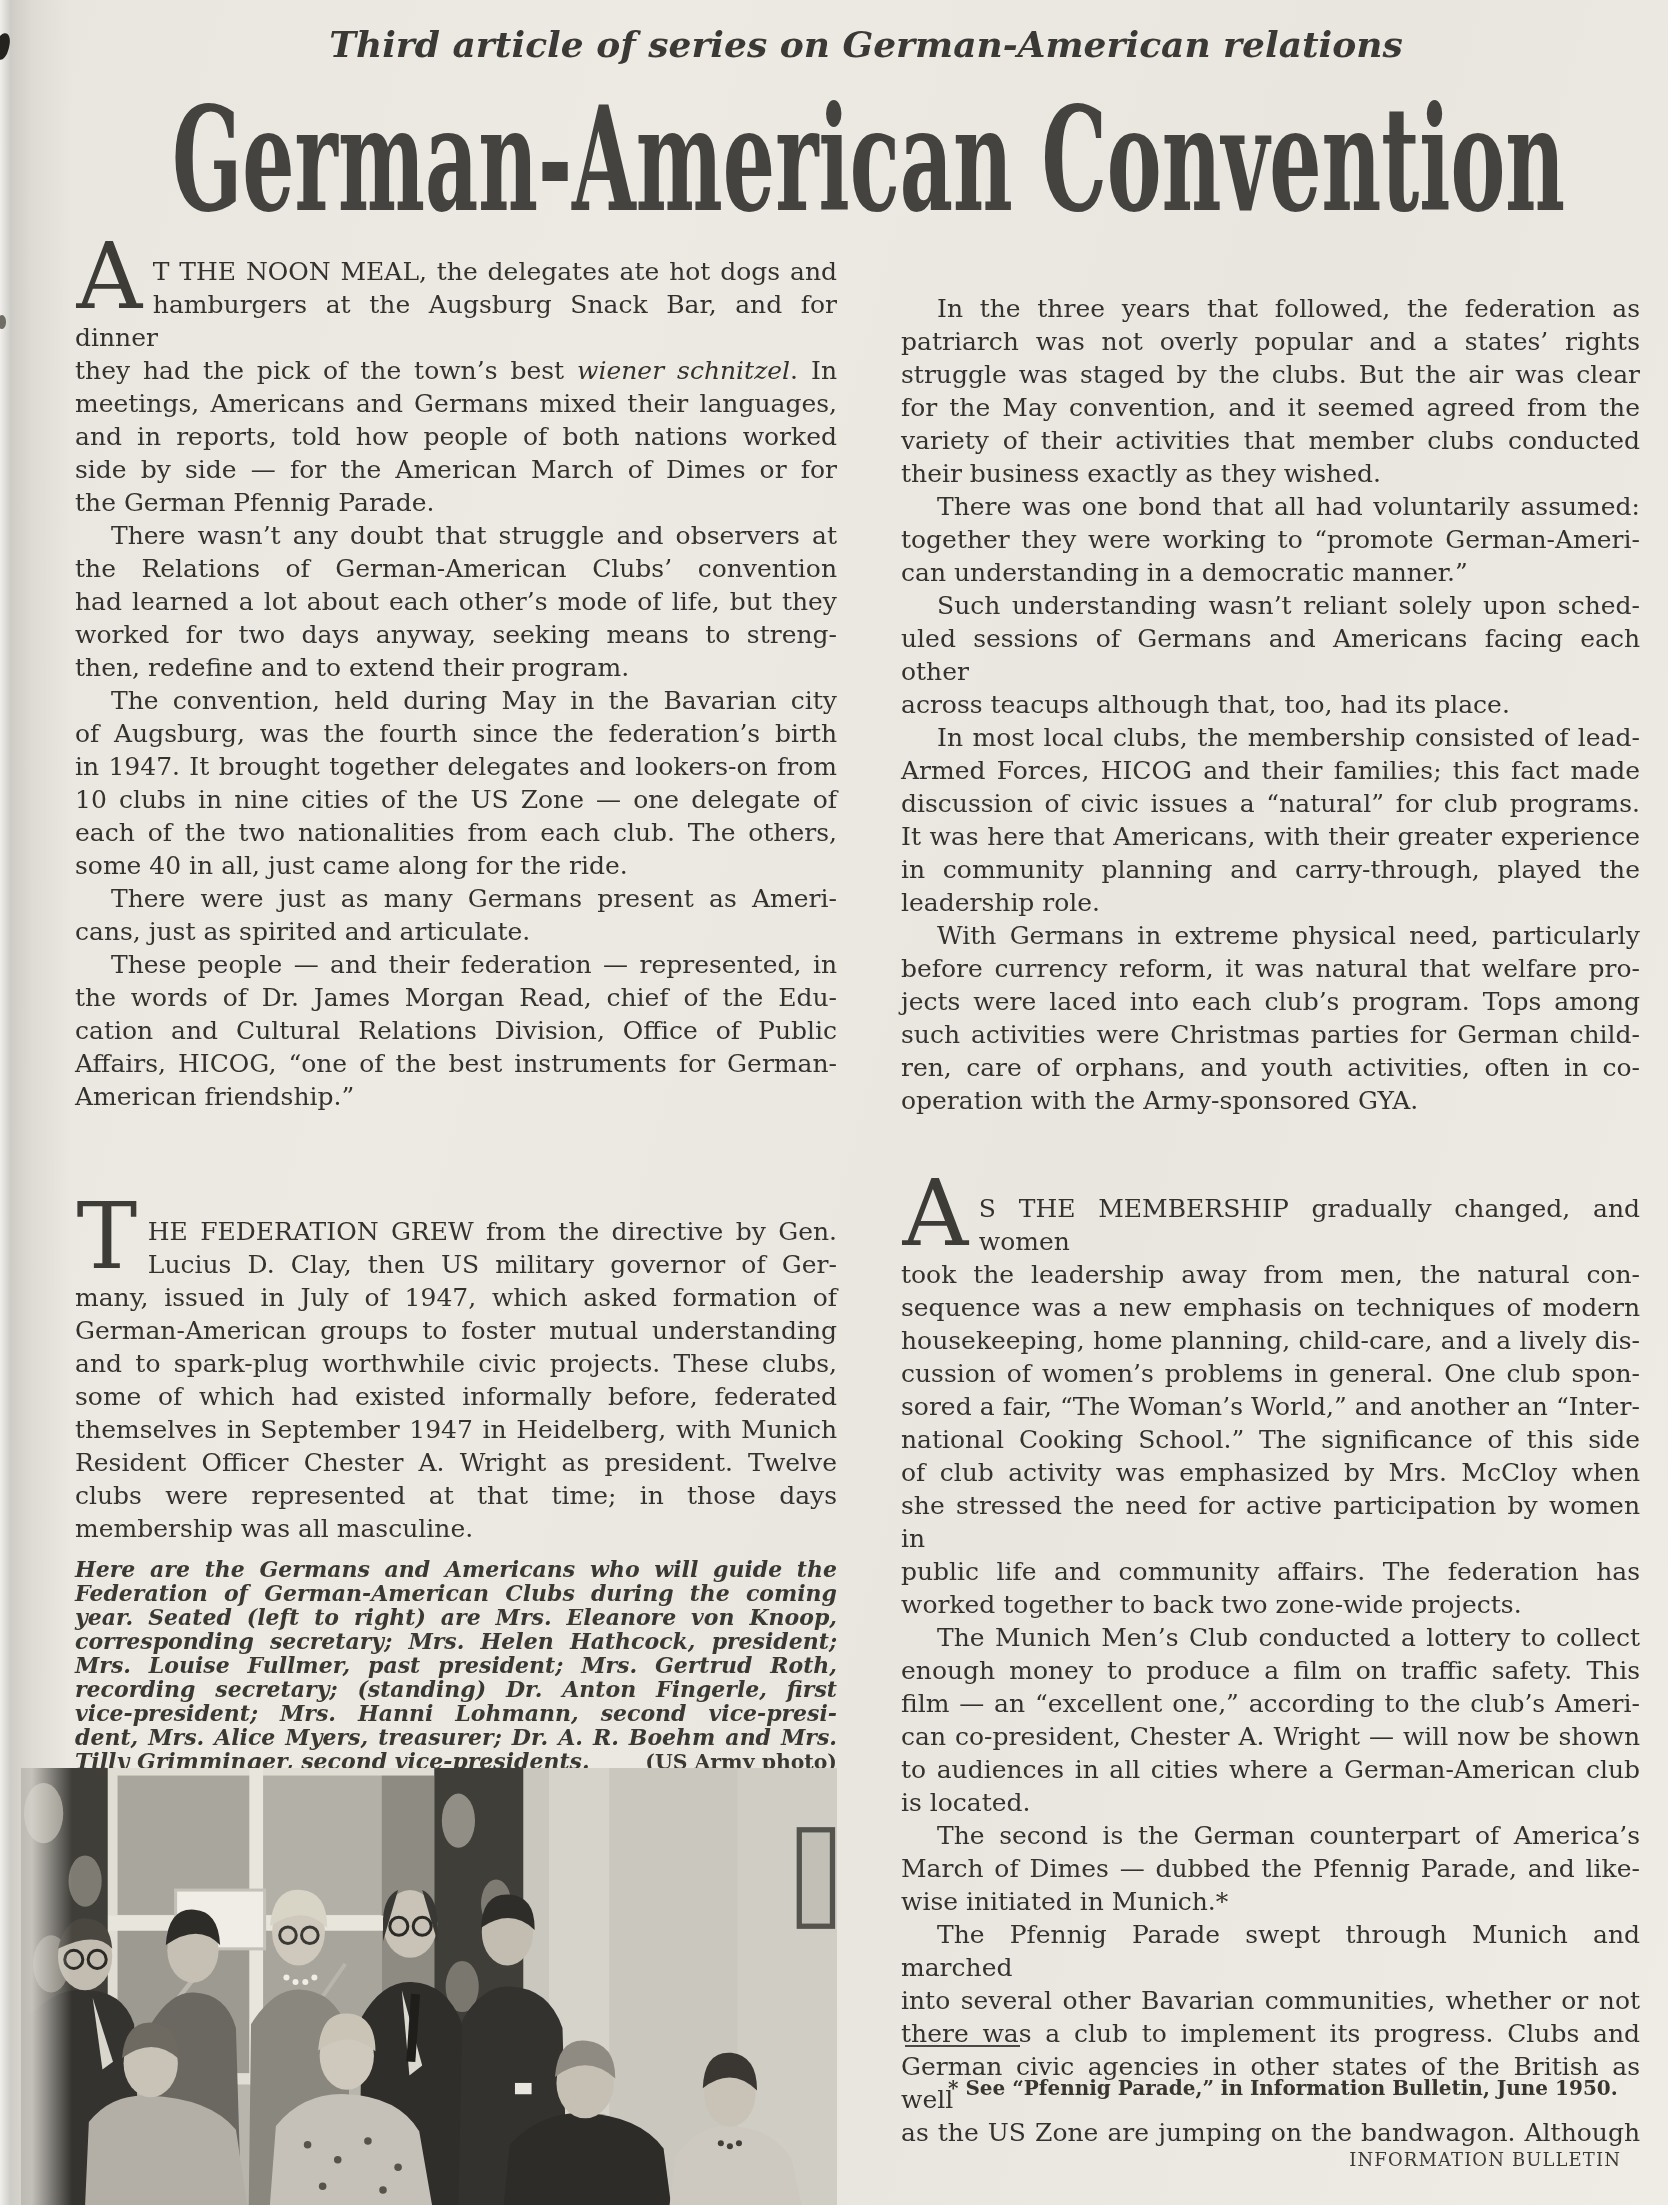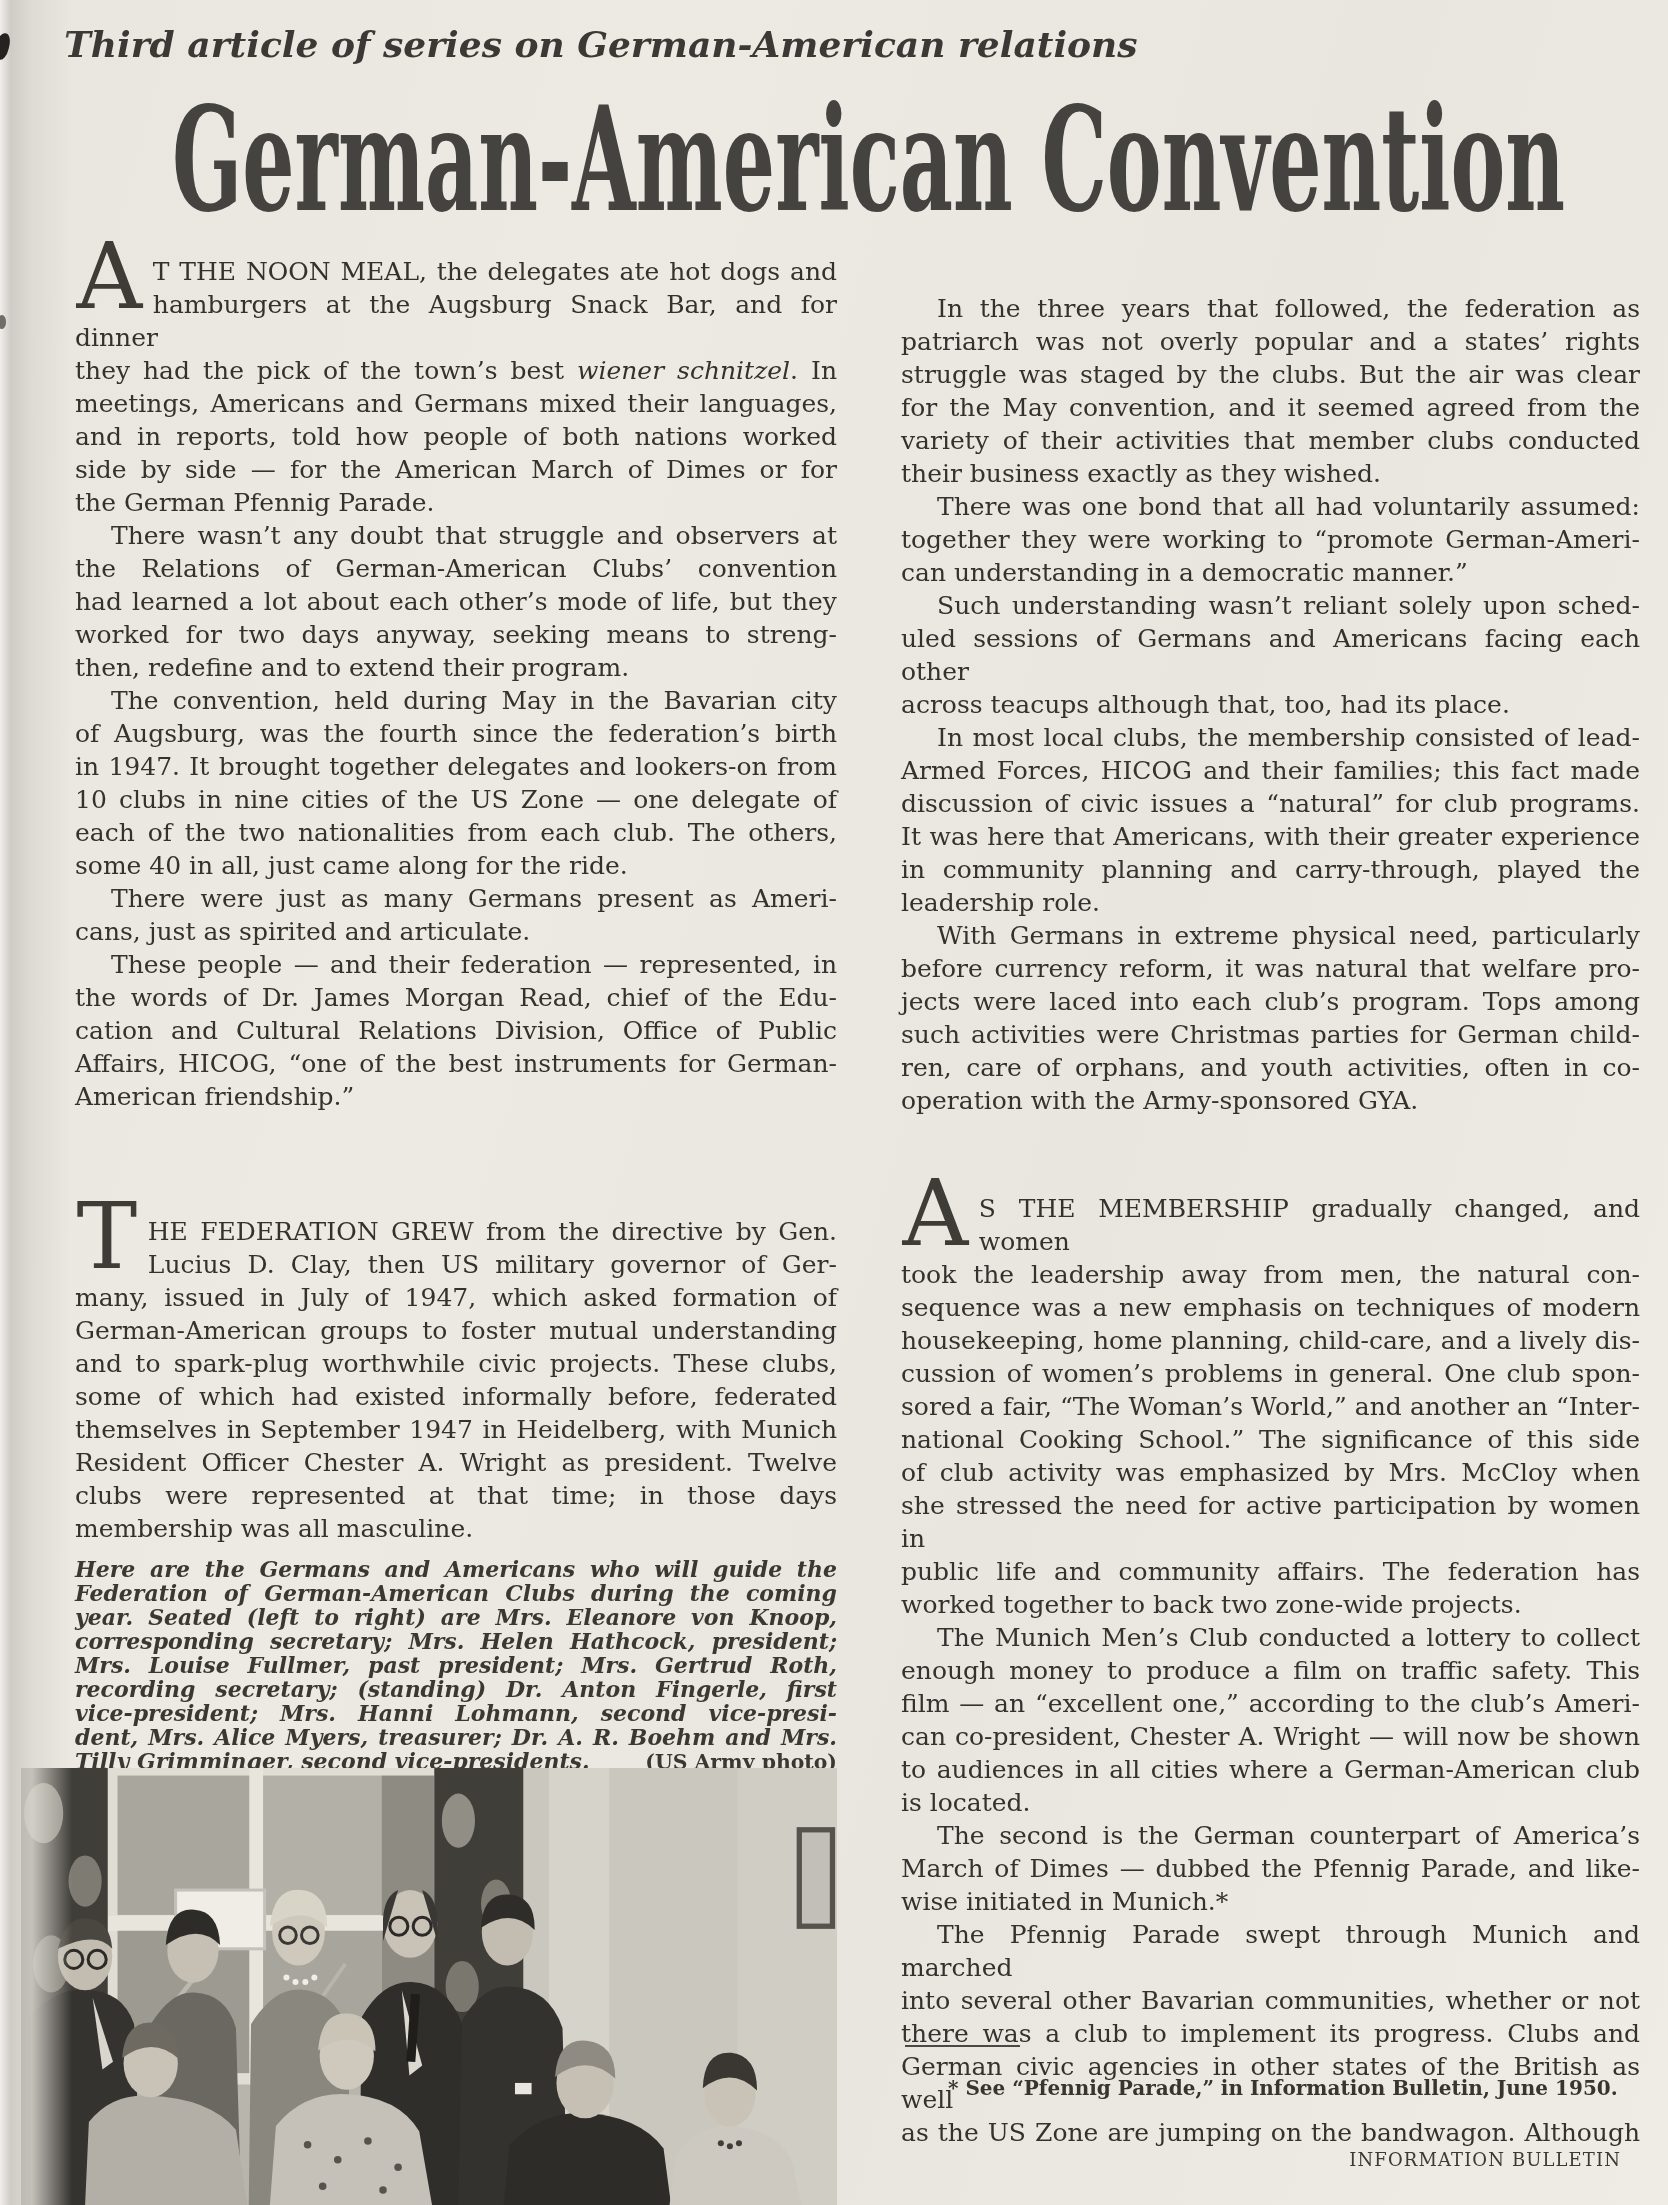--- a/index.html
+++ b/index.html
@@ -4,21 +4,21 @@
 <style>
   html,body{ margin:0; padding:0; background:#d8d6d0; }
   .page{
     position:relative; width:1668px; height:2205px; overflow:hidden;
     background:linear-gradient(105deg,#e9e6df 0%, #edeae3 30%, #e9e6e0 62%, #efece5 100%);
     font-family:"DejaVu Serif","Liberation Serif",serif;
     color:#34322e;
   }
   .kicker{
     position:absolute; top:22.6px; left:0; width:100%; padding-left:64px; box-sizing:border-box;
-    text-align:left; font-size:36px; font-style:italic; font-weight:bold; color:#3b3935;
+    text-align:center; font-size:36px; font-style:italic; font-weight:bold; color:#3b3935;
   }
   .title-svg{ position:absolute; top:72px; left:0; }
   .col{ position:absolute; top:255px; font-size:25px; line-height:33px; }
   .col-left{ left:75px; width:762px; }
   .col-right{ left:901px; width:739px;margin-top:37px; }
   .line{ text-align:justify; text-align-last:justify; text-justify:inter-word; }
   .line.last{ text-align-last:left; }
   .line.indent{ text-indent:36px; }
   .col-left .section-gap{ margin-top:102px; }
   .col-right .section-gap{ margin-top:75px; }

